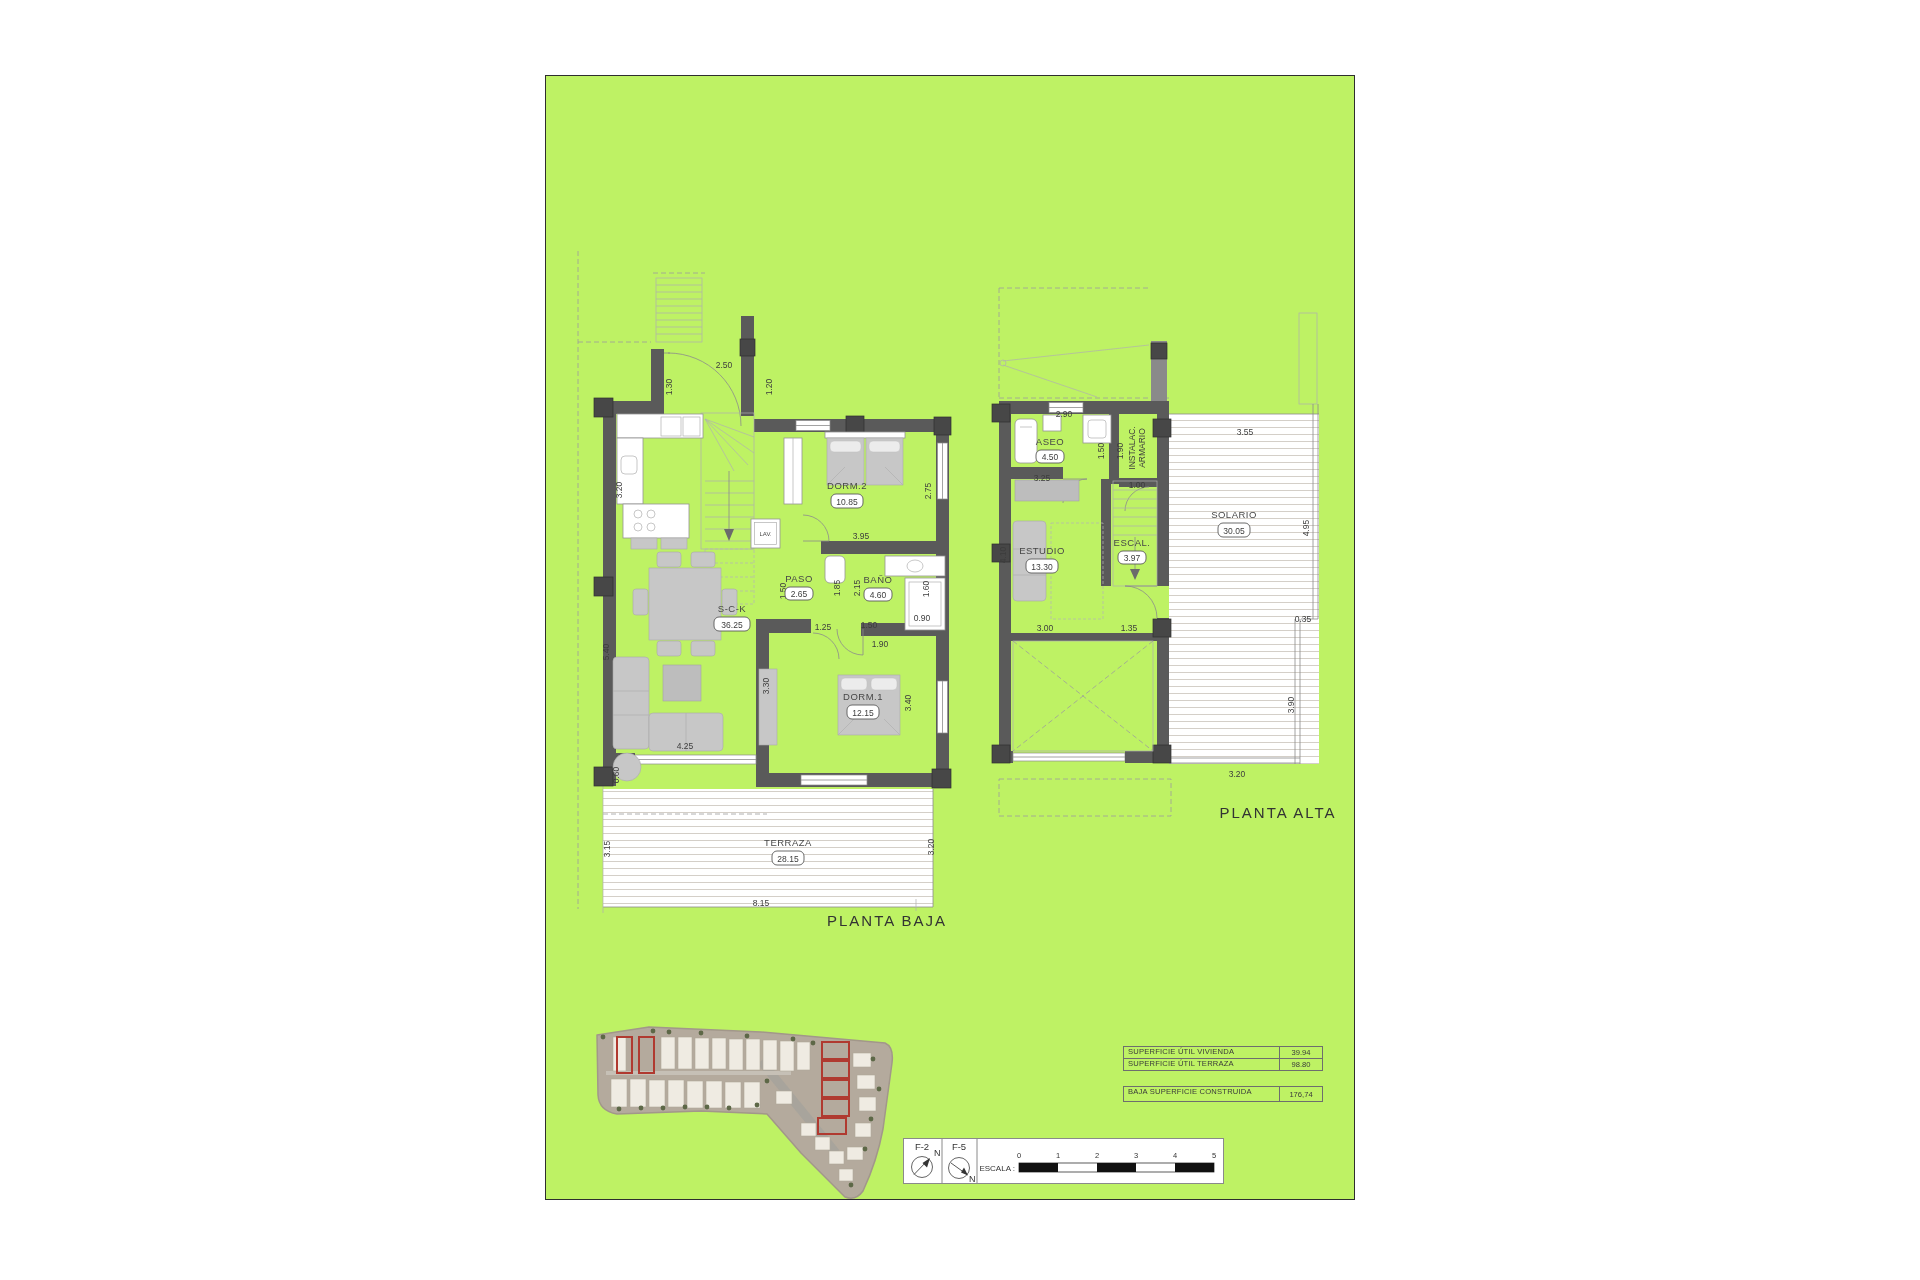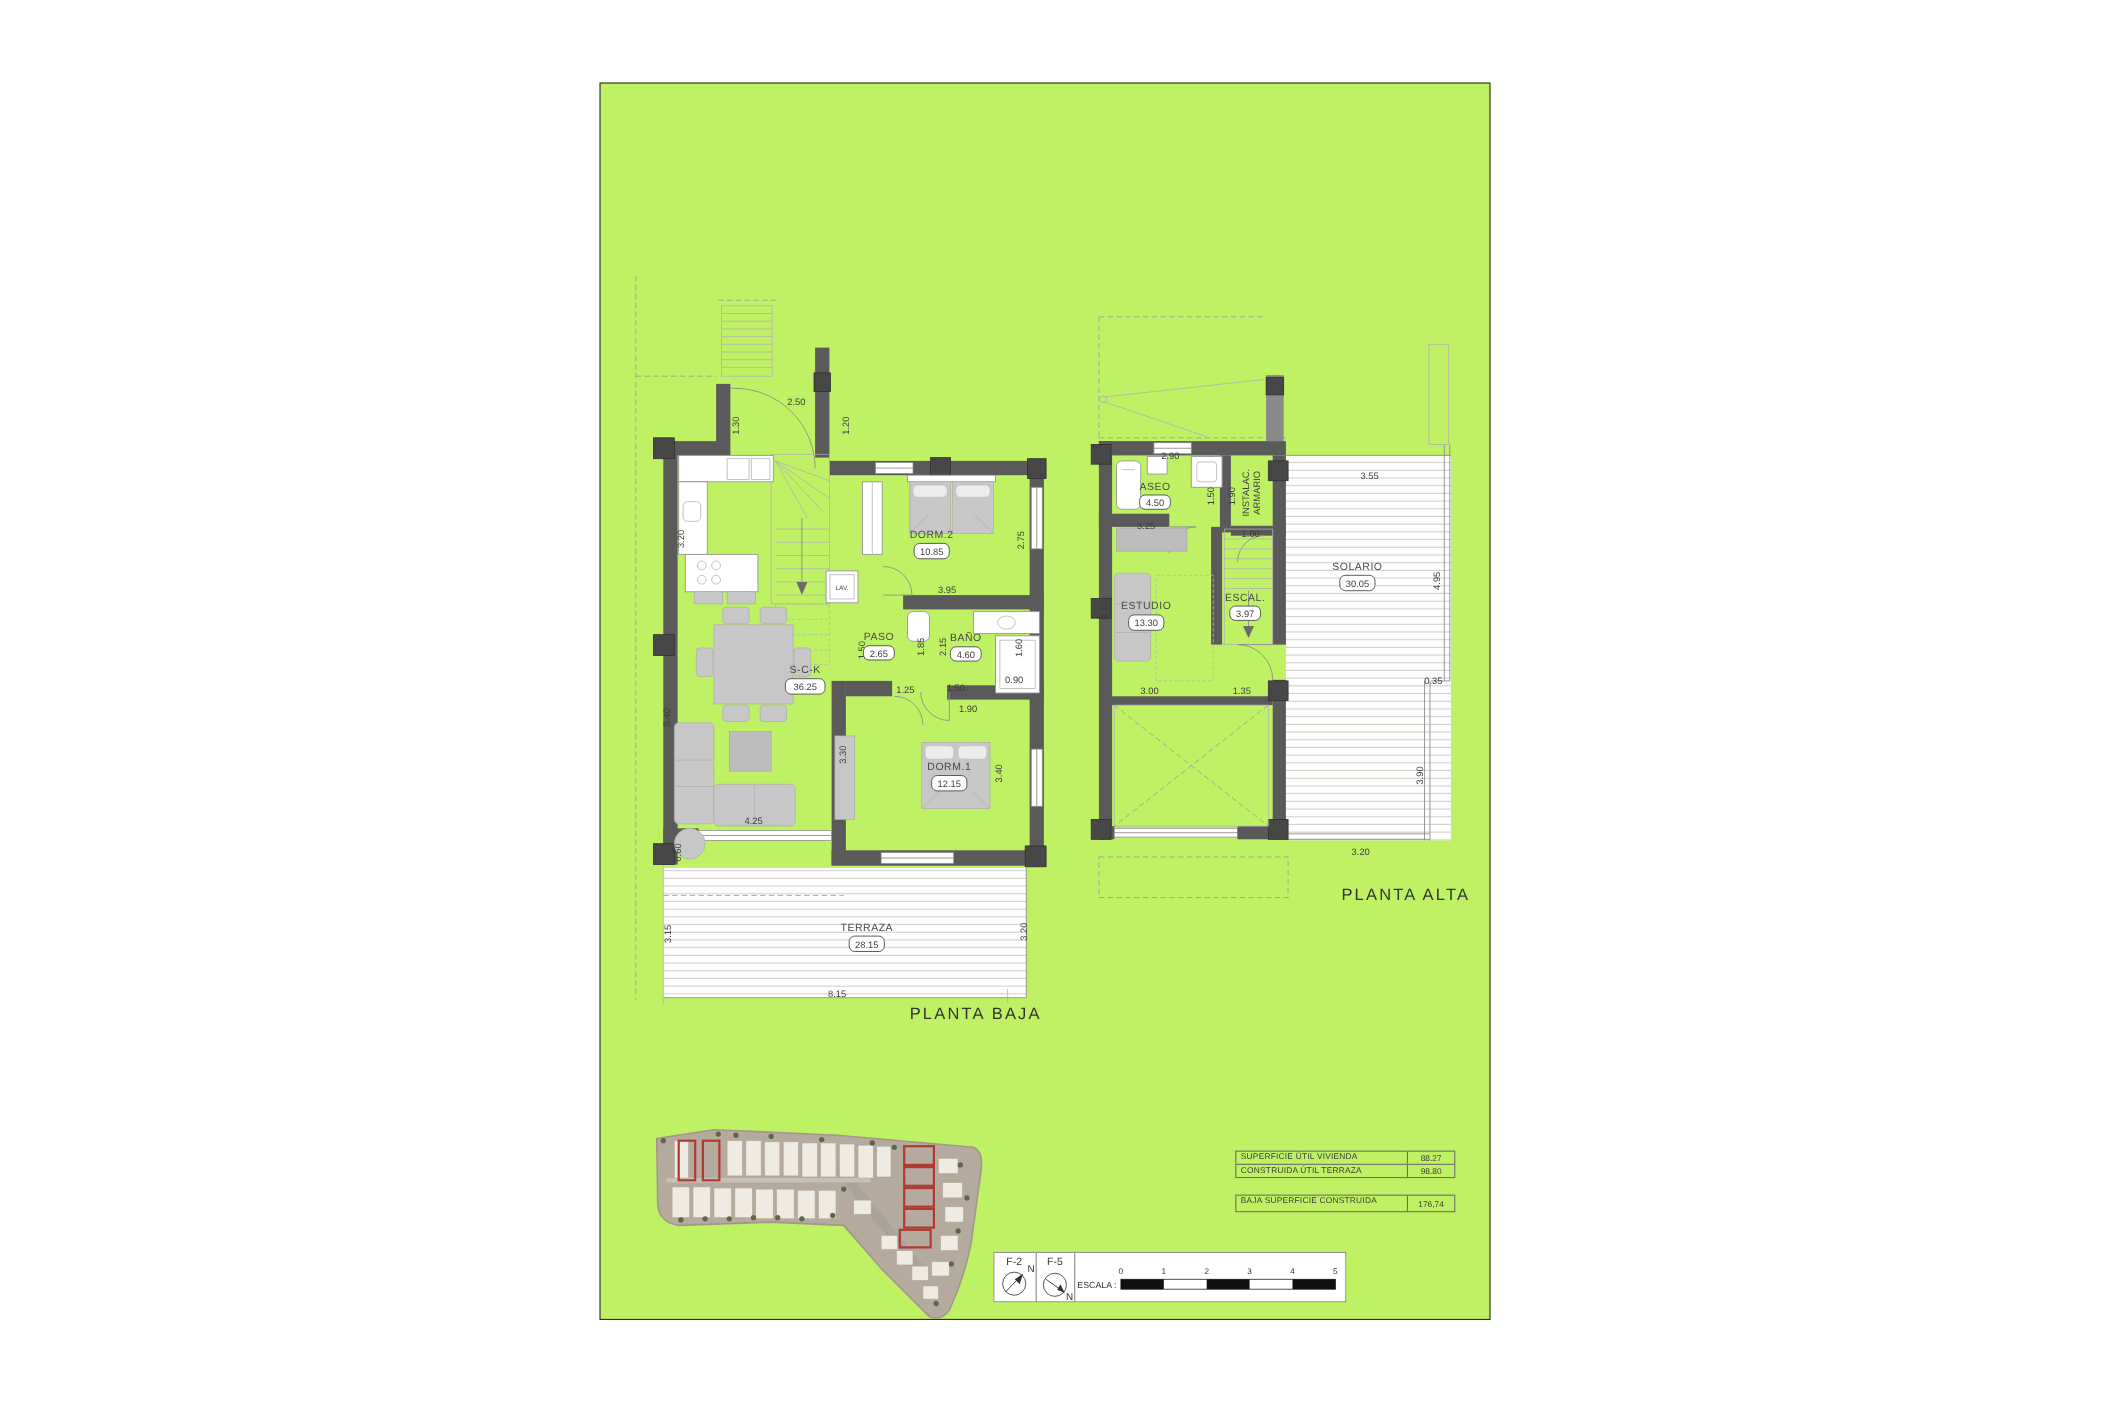--- a/index.html
+++ b/index.html
@@ -407,24 +407,24 @@
         <rect x="821" y="1060" width="27" height="17"></rect>
         <rect x="821" y="1079" width="27" height="17"></rect>
         <rect x="821" y="1098" width="27" height="17"></rect>
         <rect x="817" y="1117" width="28" height="16"></rect>
       </g>
   </svg>
 
   <div class="area-table" style="top:970px;">
     <div class="tbl-row">
       <div class="tbl-label">SUPERFICIE ÚTIL VIVIENDA</div>
-      <div class="tbl-value">88.27</div>
+      <div class="tbl-value">39.94</div>
     </div>
     <div class="tbl-row">
-      <div class="tbl-label">CONSTRUIDA ÚTIL TERRAZA</div>
+      <div class="tbl-label">SUPERFICIE ÚTIL TERRAZA</div>
       <div class="tbl-value">98.80</div>
     </div>
   </div>
   <div class="area-table" style="top:1010px;">
     <div class="tbl-row" style="height:14px;">
       <div class="tbl-label">BAJA SUPERFICIE CONSTRUIDA</div>
       <div class="tbl-value">176,74</div>
     </div>
   </div>
 

